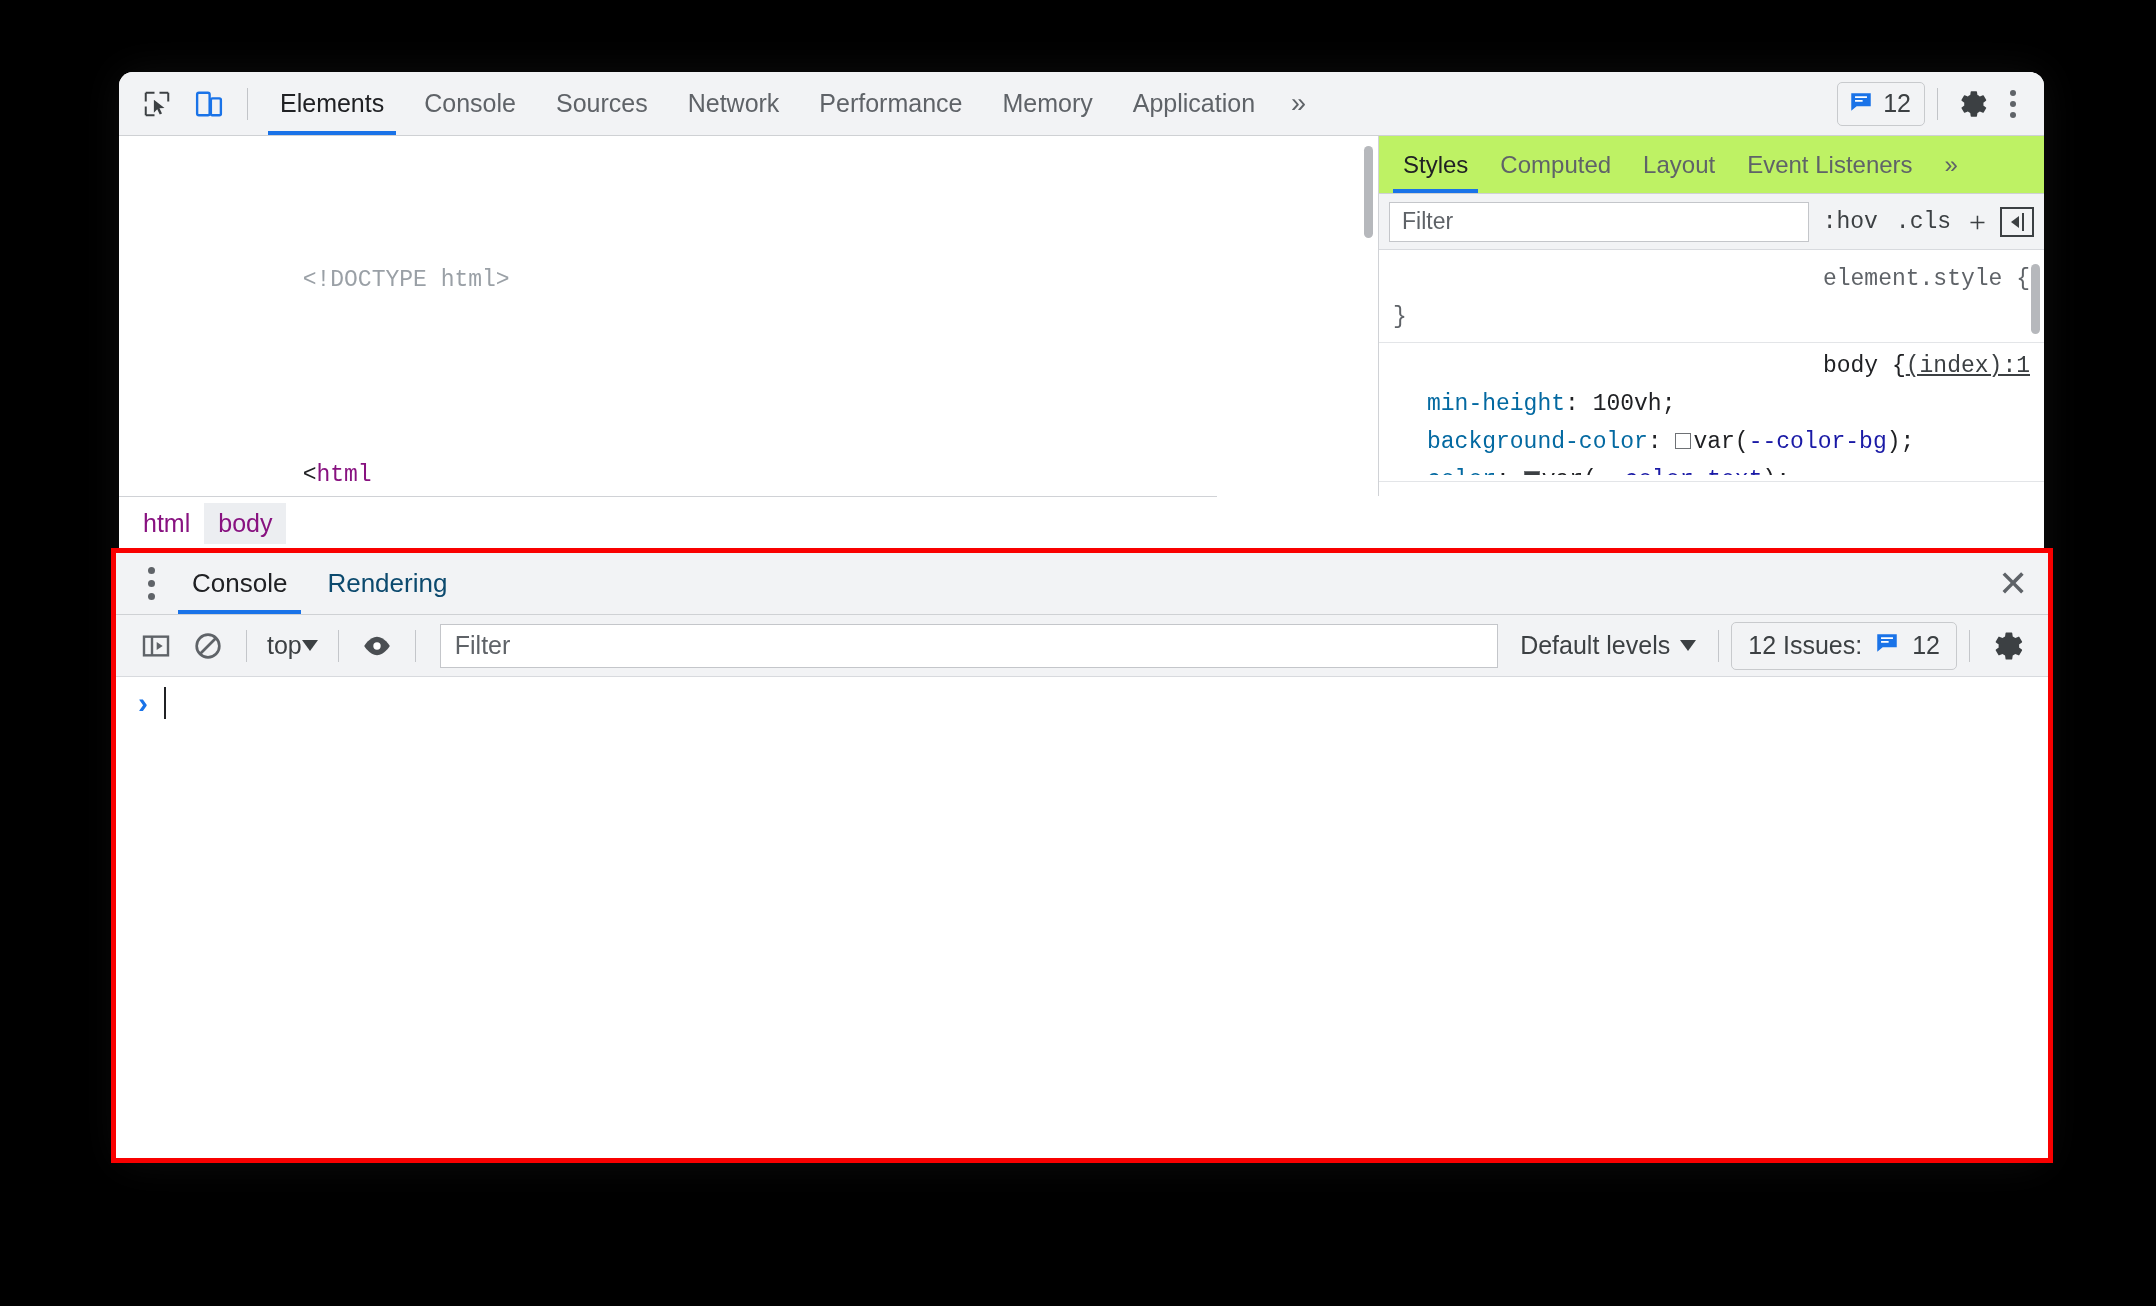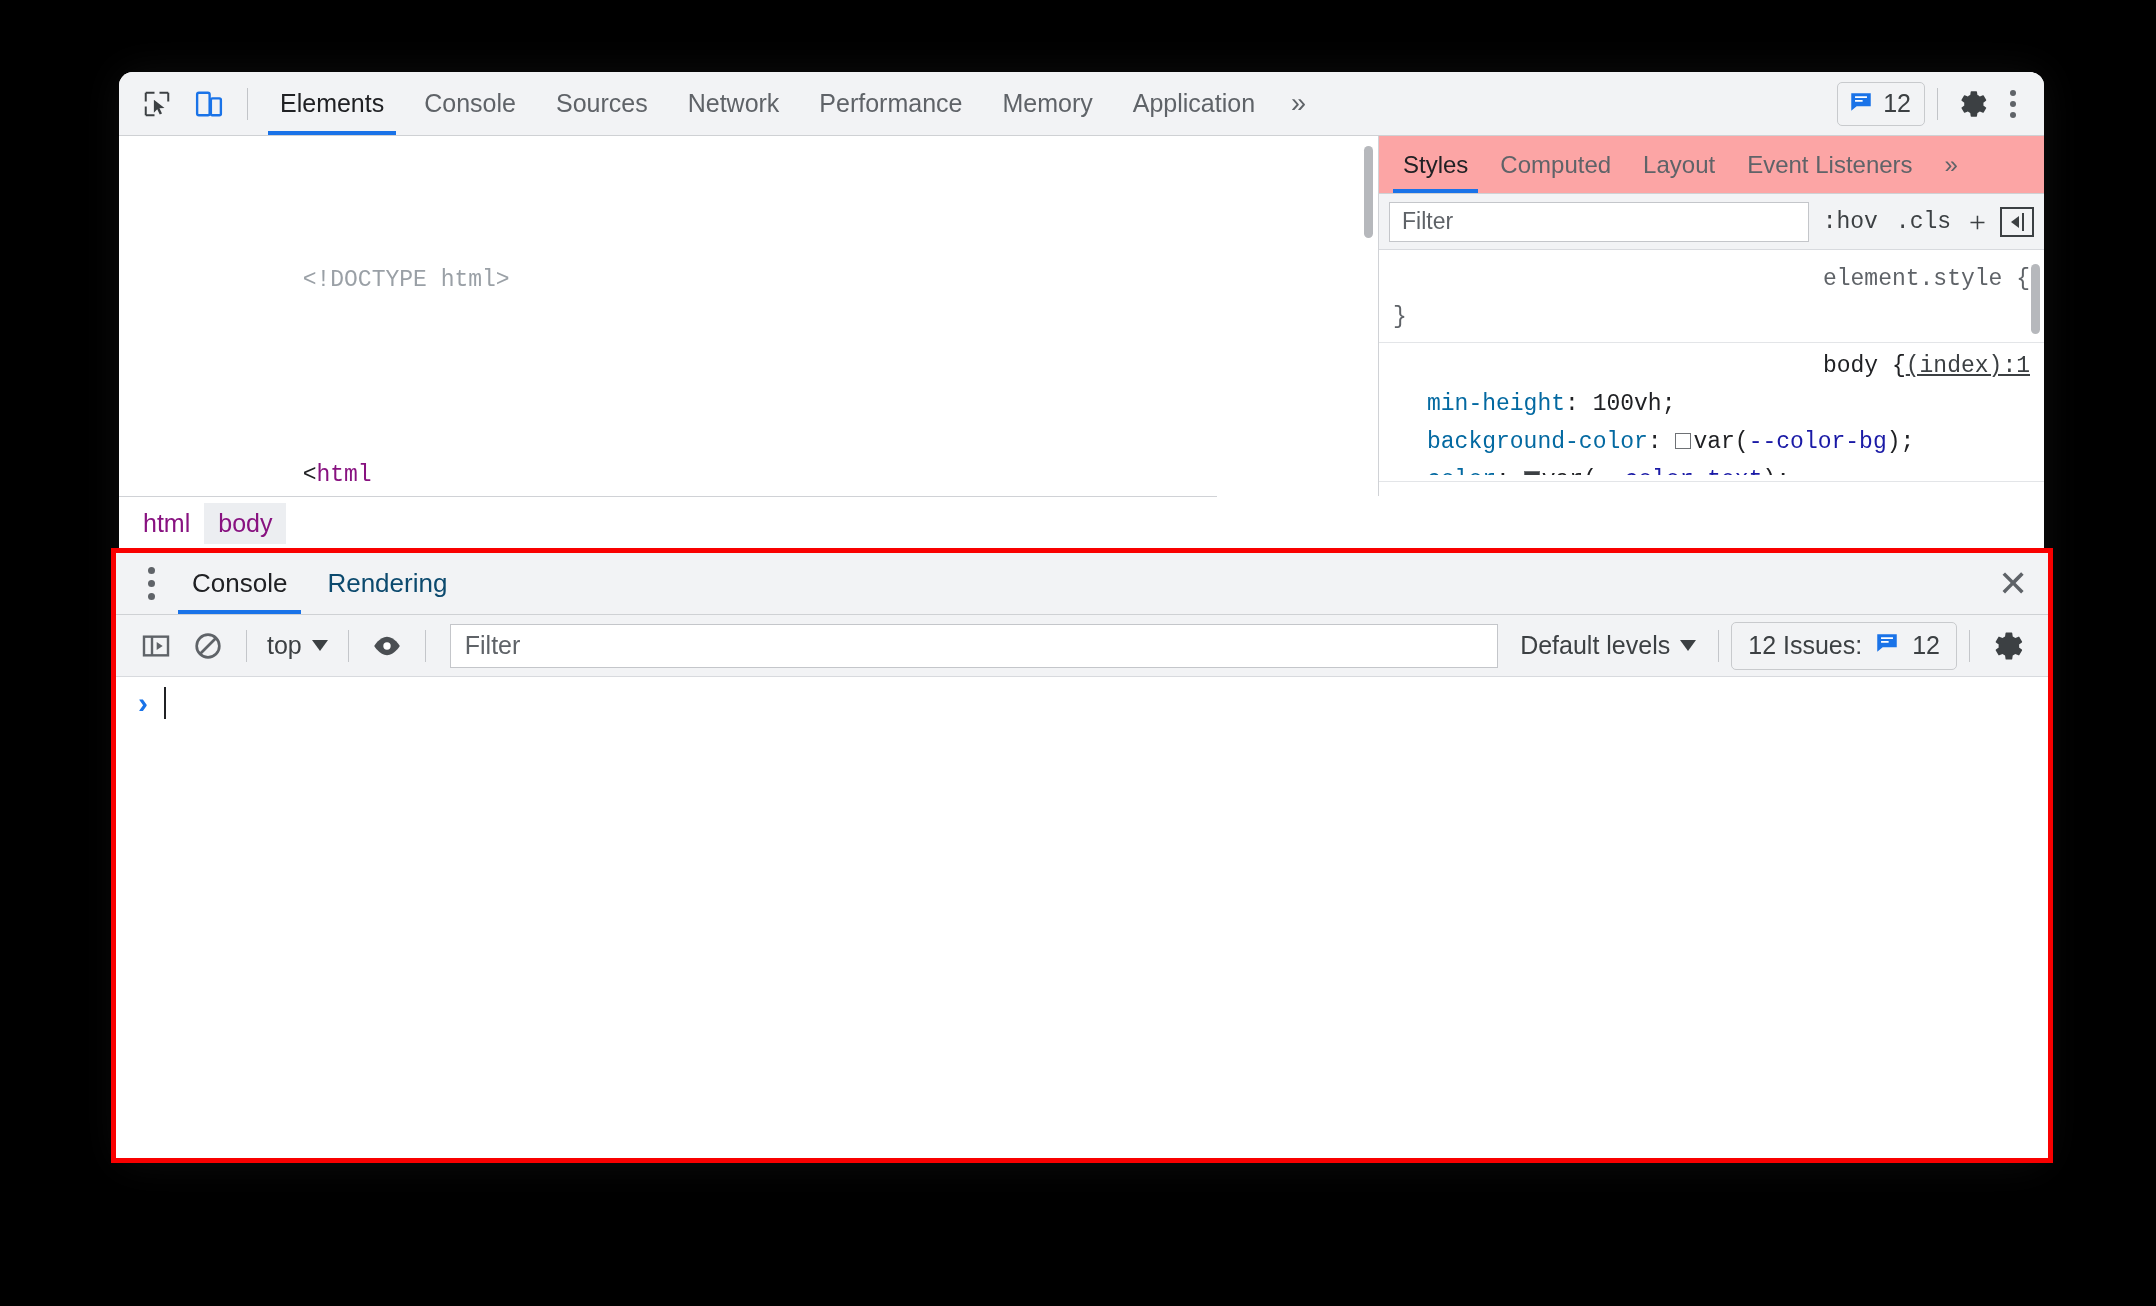--- a/index.html
+++ b/index.html
@@ -149,21 +149,21 @@
   }
 
   .styles-pane {
     flex: 1;
     position: relative;
     background: #fff;
     overflow: hidden;
   }
   .styles-tabbar {
     height: 58px;
-    background: #fca5a5;
+    background: #bef264;
     border-bottom: 1px solid #cfd1d4;
     display: flex; align-items: stretch;
     padding-left: 8px;
   }
   .stab {
     position: relative;
     display: flex; align-items: center;
     padding: 0 16px;
     font-family: "Liberation Sans", sans-serif;
     font-size: 24px;
@@ -319,21 +319,21 @@
     display: flex; align-items: center;
     padding: 0 14px 0 14px;
     gap: 0;
   }
   .ct-btn {
     width: 52px; height: 48px;
     display: flex; align-items: center; justify-content: center;
   }
   .ct-div { width: 1px; height: 32px; background: #c4c6ca; margin: 0 12px; }
   .ctx {
-    display: flex; align-items: center; gap: 10px;
+    display: flex; align-items: center; gap: 0;
     font-family: "Liberation Sans", sans-serif;
     font-size: 25px; color: #3c4043;
     padding: 0 8px;
   }
   .caret {
     width: 0; height: 0;
     border-left: 8px solid transparent;
     border-right: 8px solid transparent;
     border-top: 11px solid #3c4043;
   }

